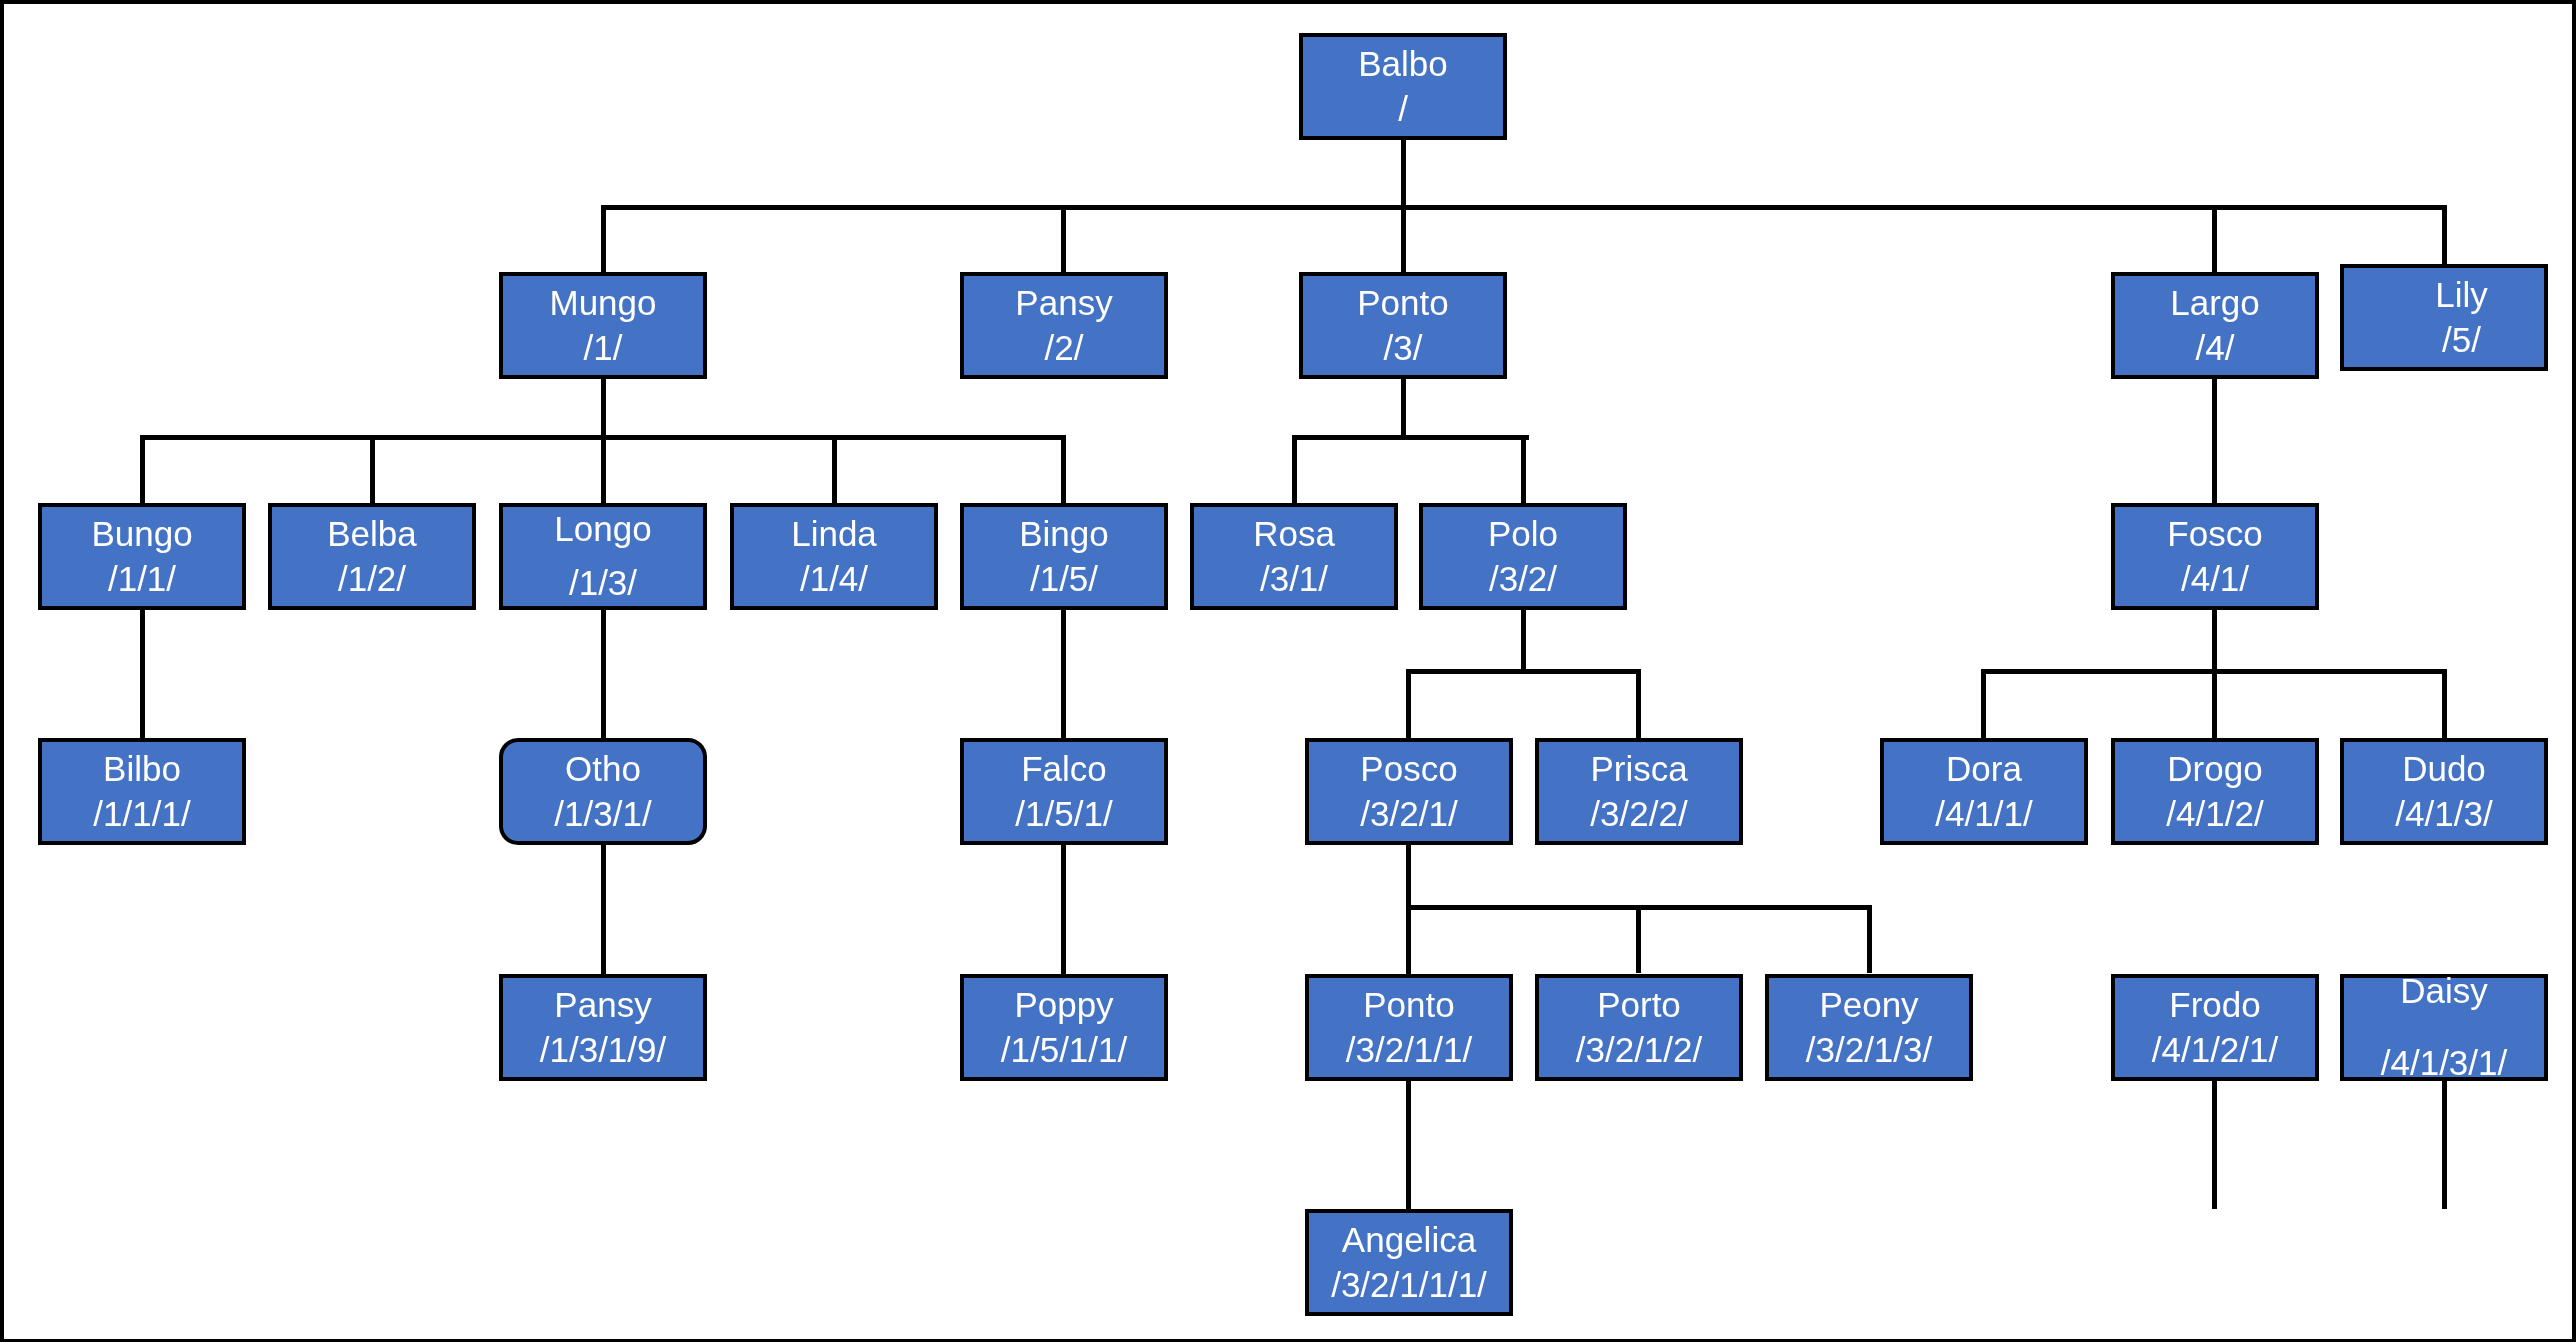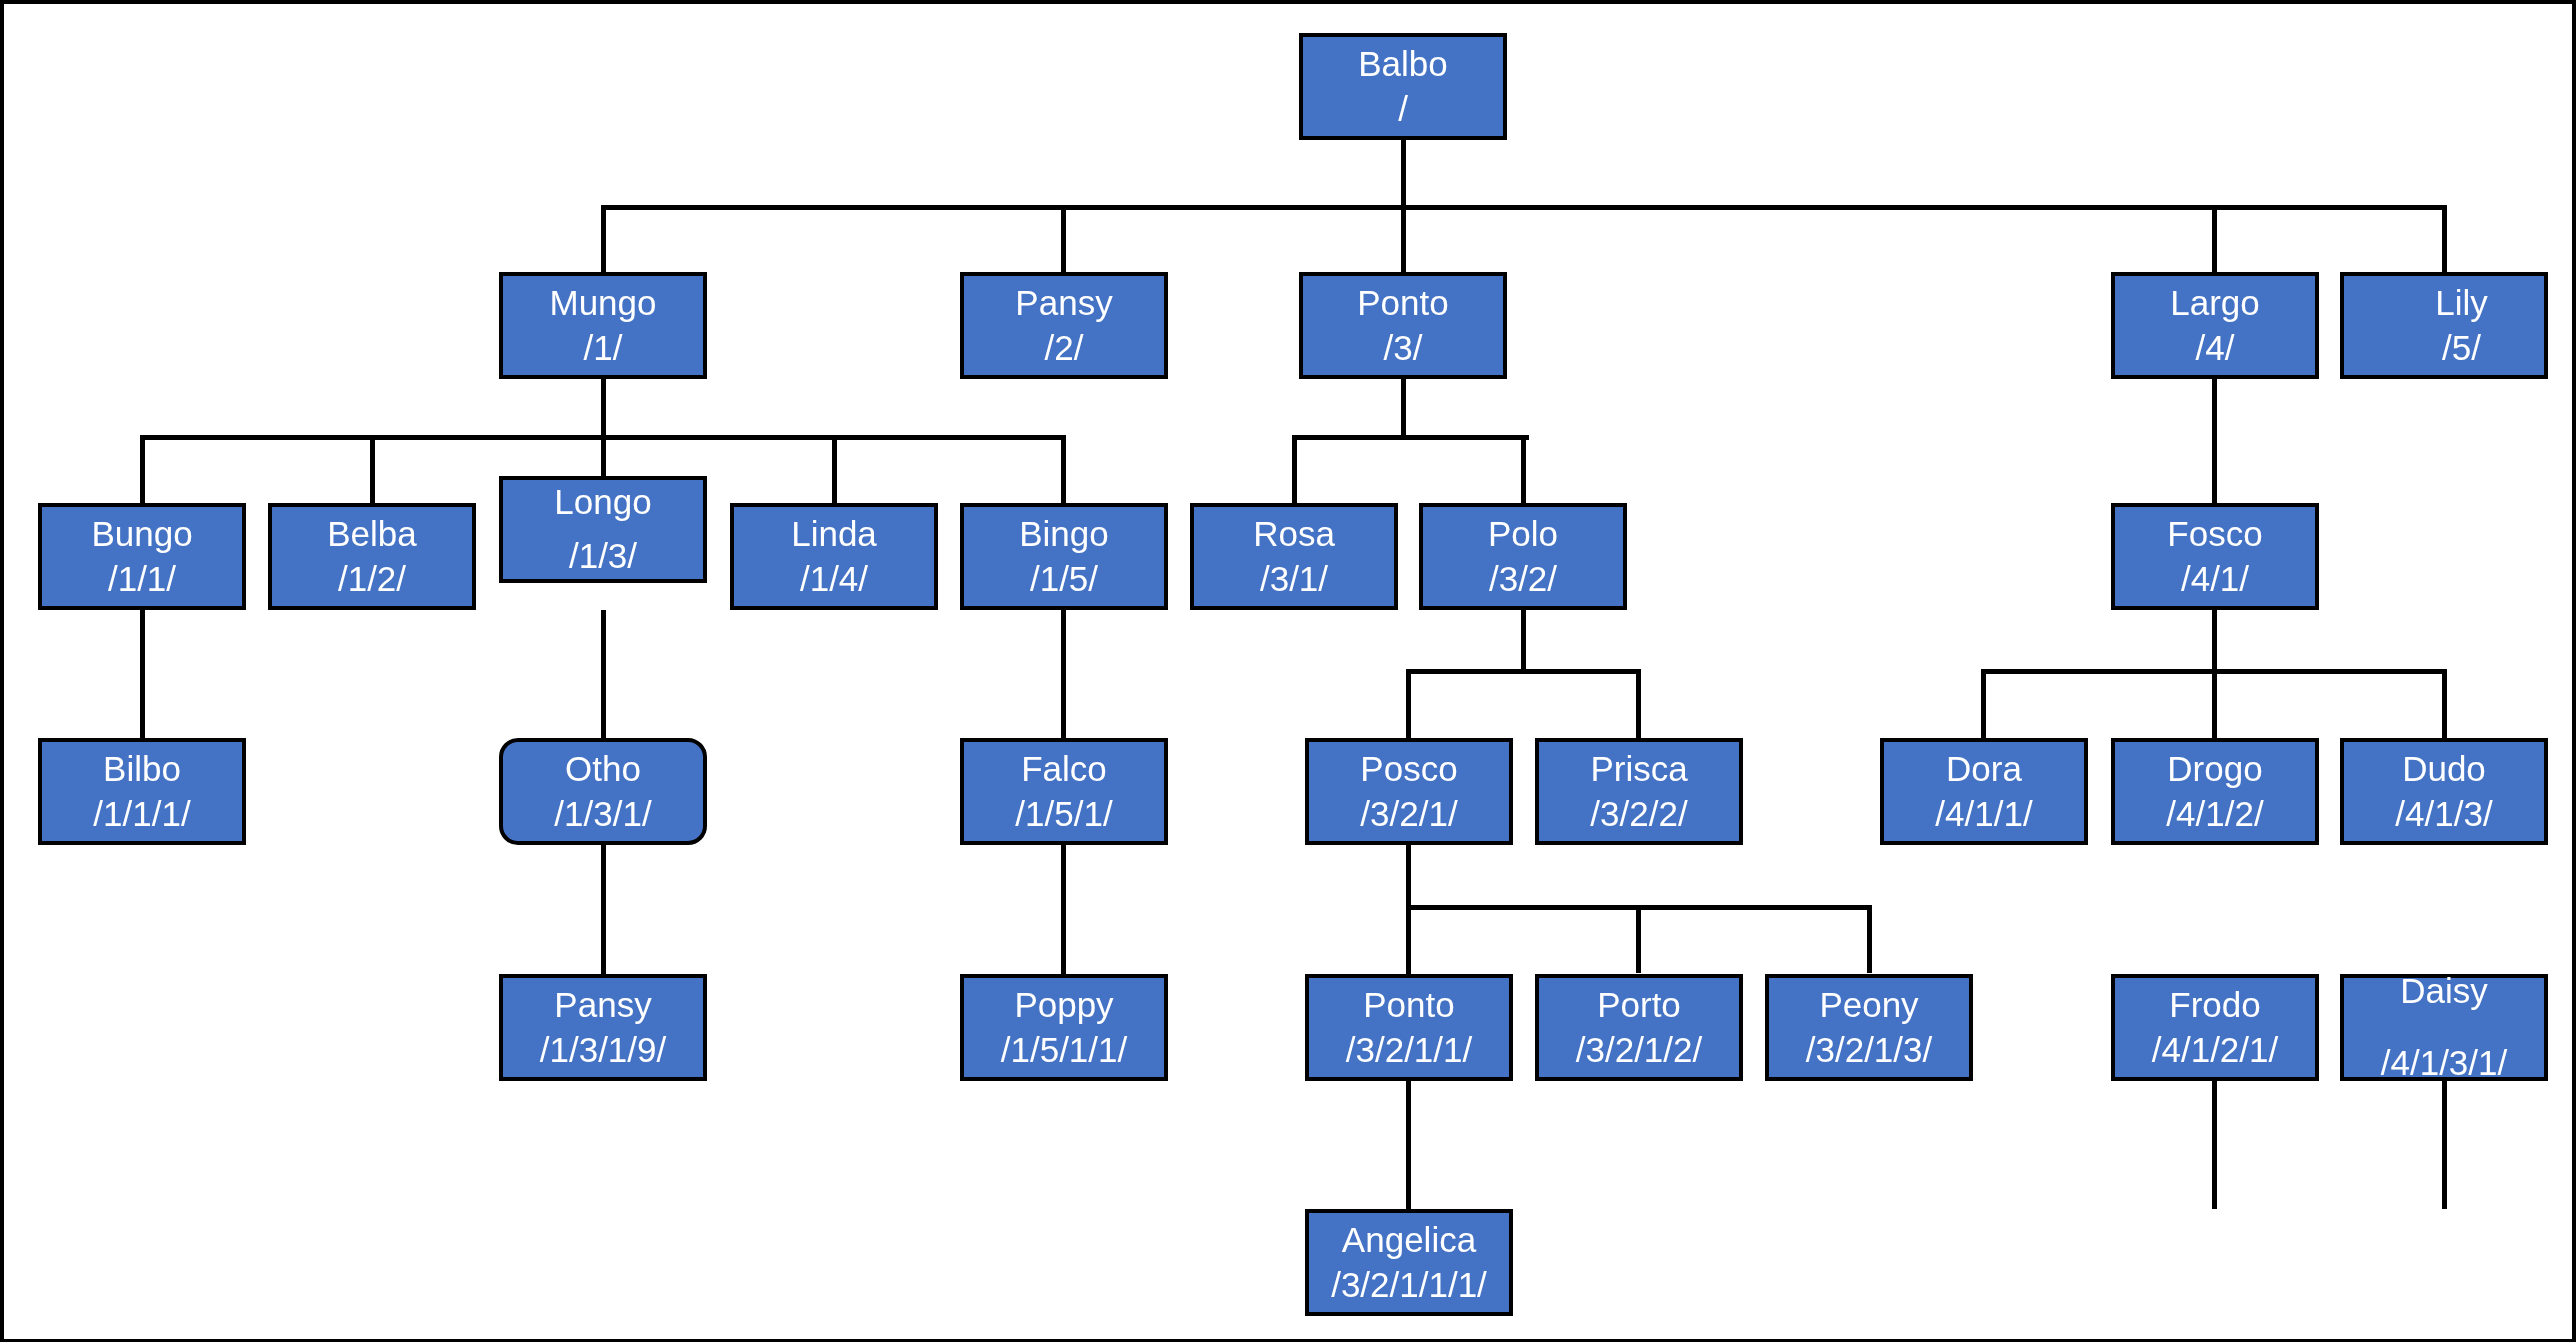--- a/index.html
+++ b/index.html
@@ -94,34 +94,34 @@
     <span>/2/</span>
   </div>
   <div class="node" style="left:1295px;top:268px;">
     <span>Ponto</span>
     <span>/3/</span>
   </div>
   <div class="node" style="left:2107px;top:268px;">
     <span>Largo</span>
     <span>/4/</span>
   </div>
-  <div class="node" style="left:2336px;top:268px;padding-left:35px;">
+  <div class="node" style="left:2336px;top:260px;padding-left:35px;">
     <span>Lily</span>
     <span>/5/</span>
   </div>
 
   <div class="node" style="left:34px;top:499px;">
     <span>Bungo</span>
     <span>/1/1/</span>
   </div>
   <div class="node" style="left:264px;top:499px;">
     <span>Belba</span>
     <span>/1/2/</span>
   </div>
-  <div class="node" style="left:495px;top:472px;gap:9px;">
+  <div class="node" style="left:495px;top:499px;gap:9px;">
     <span>Longo</span>
     <span>/1/3/</span>
   </div>
   <div class="node" style="left:726px;top:499px;">
     <span>Linda</span>
     <span>/1/4/</span>
   </div>
   <div class="node" style="left:956px;top:499px;">
     <span>Bingo</span>
     <span>/1/5/</span>

